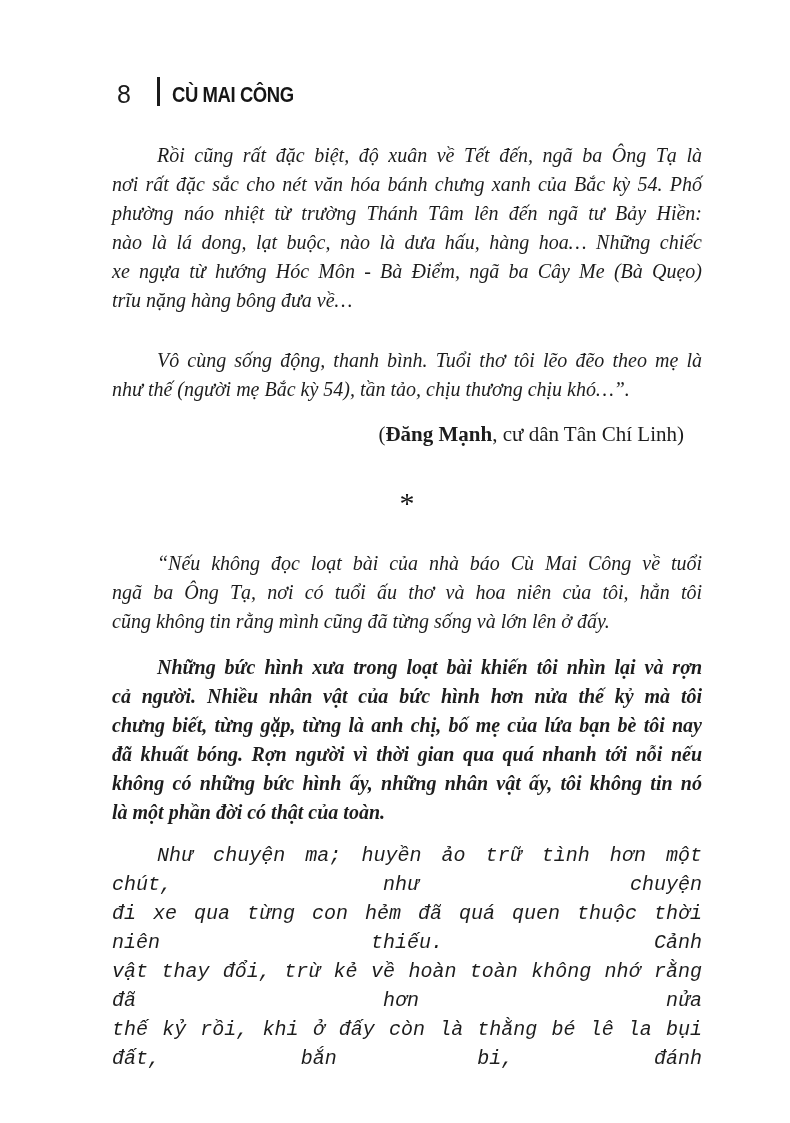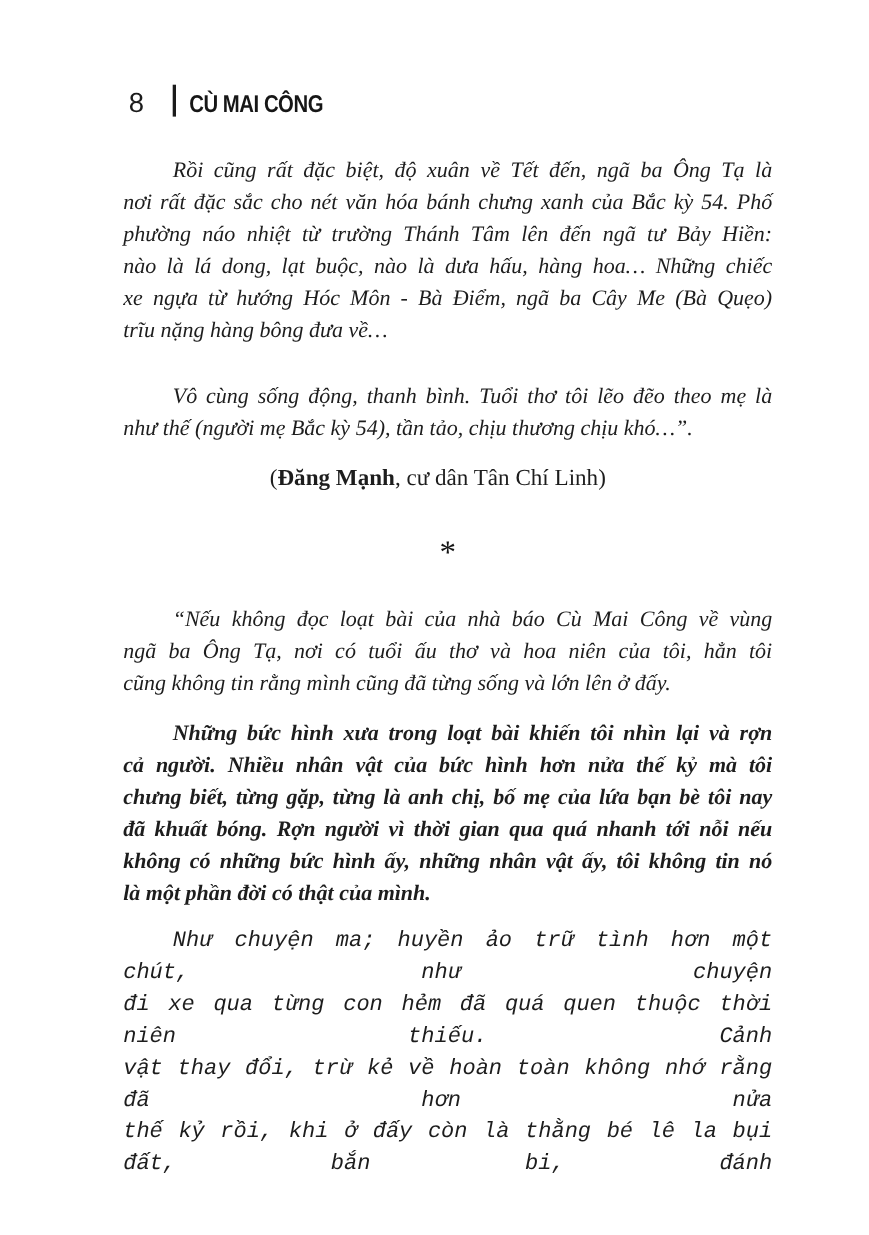--- a/index.html
+++ b/index.html
@@ -36,21 +36,21 @@
     font-style:italic;
     font-size:20px; line-height:29px;
     color:#1d1d1d;
   }
   .para .line { text-align:justify; }
   .para .line.fill { text-align-last:justify; }
   .para .line:first-child { text-indent:45px; }
   .p2 { margin-top:31px; }
   .attribution {
     margin-top:16px;
-    text-align:center; padding-right:18px;
+    text-align:right; padding-right:18px;
     font-style:normal; font-size:21px; line-height:29px;
   }
   .attribution b { font-weight:700; }
   .separator {
     margin-top:38px;
     text-align:center;
     font-style:normal; font-size:30px; line-height:32px;
     color:#141414;
   }
   .p3 { margin-top:30px; }
@@ -80,31 +80,31 @@
     <div class="para p2">
         <div class="line fill">Vô cùng sống động, thanh bình. Tuổi thơ tôi lẽo đẽo theo mẹ là</div>
         <div class="line">như thế (người mẹ Bắc kỳ 54), tần tảo, chịu thương chịu khó…”.</div>
       </div>
 
     <div class="attribution"><span>(</span><b>Đăng Mạnh</b><span>, cư dân Tân Chí Linh)</span></div>
 
     <div class="separator">*</div>
 
     <div class="para p3">
-        <div class="line fill">“Nếu không đọc loạt bài của nhà báo Cù Mai Công về vùng</div>
+        <div class="line fill">“Nếu không đọc loạt bài của nhà báo Cù Mai Công về tuổi</div>
         <div class="line fill">ngã ba Ông Tạ, nơi có tuổi ấu thơ và hoa niên của tôi, hẳn tôi</div>
         <div class="line">cũng không tin rằng mình cũng đã từng sống và lớn lên ở đấy.</div>
       </div>
     <div class="para p4">
         <div class="line fill">Những bức hình xưa trong loạt bài khiến tôi nhìn lại và rợn</div>
         <div class="line fill">cả người. Nhiều nhân vật của bức hình hơn nửa thế kỷ mà tôi</div>
         <div class="line fill">chưng biết, từng gặp, từng là anh chị, bố mẹ của lứa bạn bè tôi nay</div>
         <div class="line fill">đã khuất bóng. Rợn người vì thời gian qua quá nhanh tới nỗi nếu</div>
         <div class="line fill">không có những bức hình ấy, những nhân vật ấy, tôi không tin nó</div>
-        <div class="line">là một phần đời có thật của mình.</div>
+        <div class="line">là một phần đời có thật của toàn.</div>
       </div>
     <div class="para p5">
         <div class="line fill">Như chuyện ma; huyền ảo trữ tình hơn một chút, như chuyện</div>
         <div class="line fill">đi xe qua từng con hẻm đã quá quen thuộc thời niên thiếu. Cảnh</div>
         <div class="line fill">vật thay đổi, trừ kẻ về hoàn toàn không nhớ rằng đã hơn nửa</div>
         <div class="line fill">thế kỷ rồi, khi ở đấy còn là thằng bé lê la bụi đất, bắn bi, đánh</div>
       </div>
   </div>
 
 </div>

